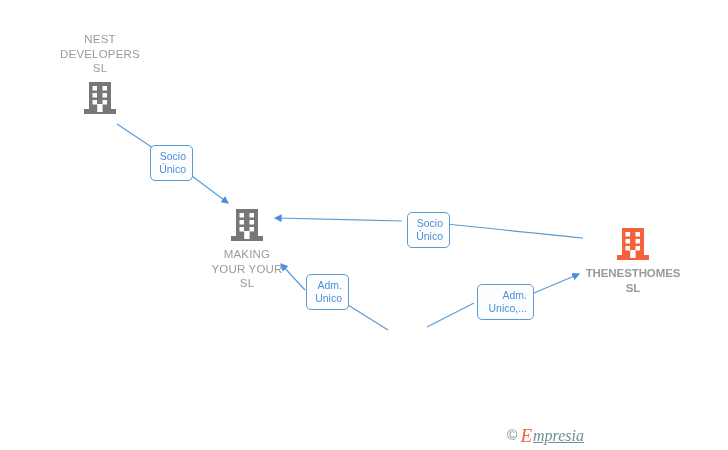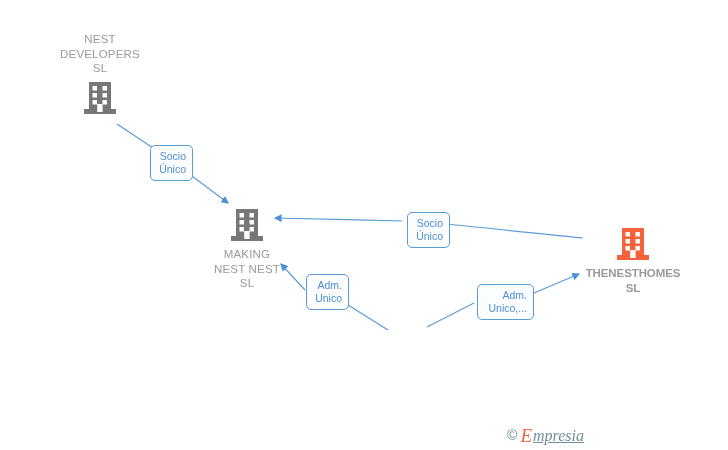--- a/index.html
+++ b/index.html
@@ -174,21 +174,21 @@
         <rect x="9.5" y="6" width="4.5" height="4.5" fill="#ffffff"></rect>
         <rect x="19.5" y="6" width="4.5" height="4.5" fill="#ffffff"></rect>
         <rect x="9.5" y="13" width="4.5" height="4.5" fill="#ffffff"></rect>
         <rect x="19.5" y="13" width="4.5" height="4.5" fill="#ffffff"></rect>
         <rect x="9.5" y="20" width="4.5" height="4.5" fill="#ffffff"></rect>
         <rect x="19.5" y="20" width="4.5" height="4.5" fill="#ffffff"></rect>
         <rect x="14.2" y="24" width="5.4" height="8" fill="#ffffff"></rect>
       </svg>
     </span>
     <span class="node-label">MAKING
-NEST NEST
+YOUR YOUR
 SL</span>
   </div>
 
   <div class="node label-below" style="left:633px; top:226px;">
     <span class="node-icon">
       <svg width="34" height="36" viewBox="0 0 34 36" xmlns="http://www.w3.org/2000/svg">
         <rect x="6" y="2" width="22" height="30" fill="#f4613a"></rect>
         <rect x="1" y="29" width="32" height="5" fill="#f4613a"></rect>
         <rect x="9.5" y="6" width="4.5" height="4.5" fill="#ffffff"></rect>
         <rect x="19.5" y="6" width="4.5" height="4.5" fill="#ffffff"></rect>

